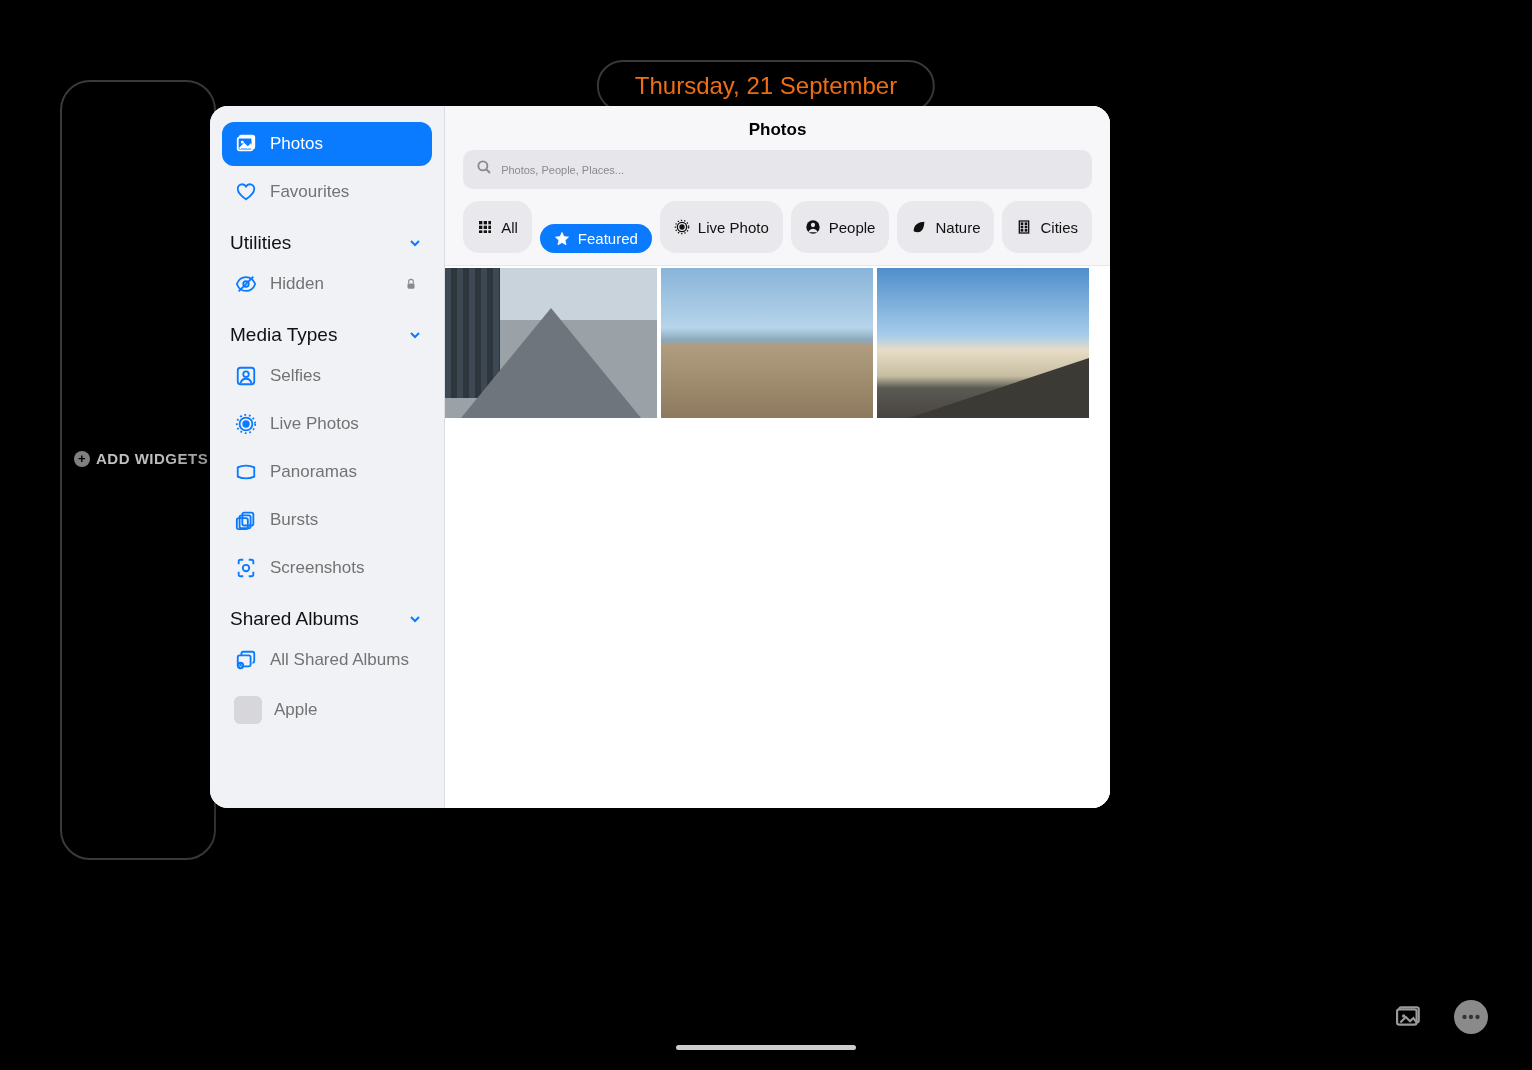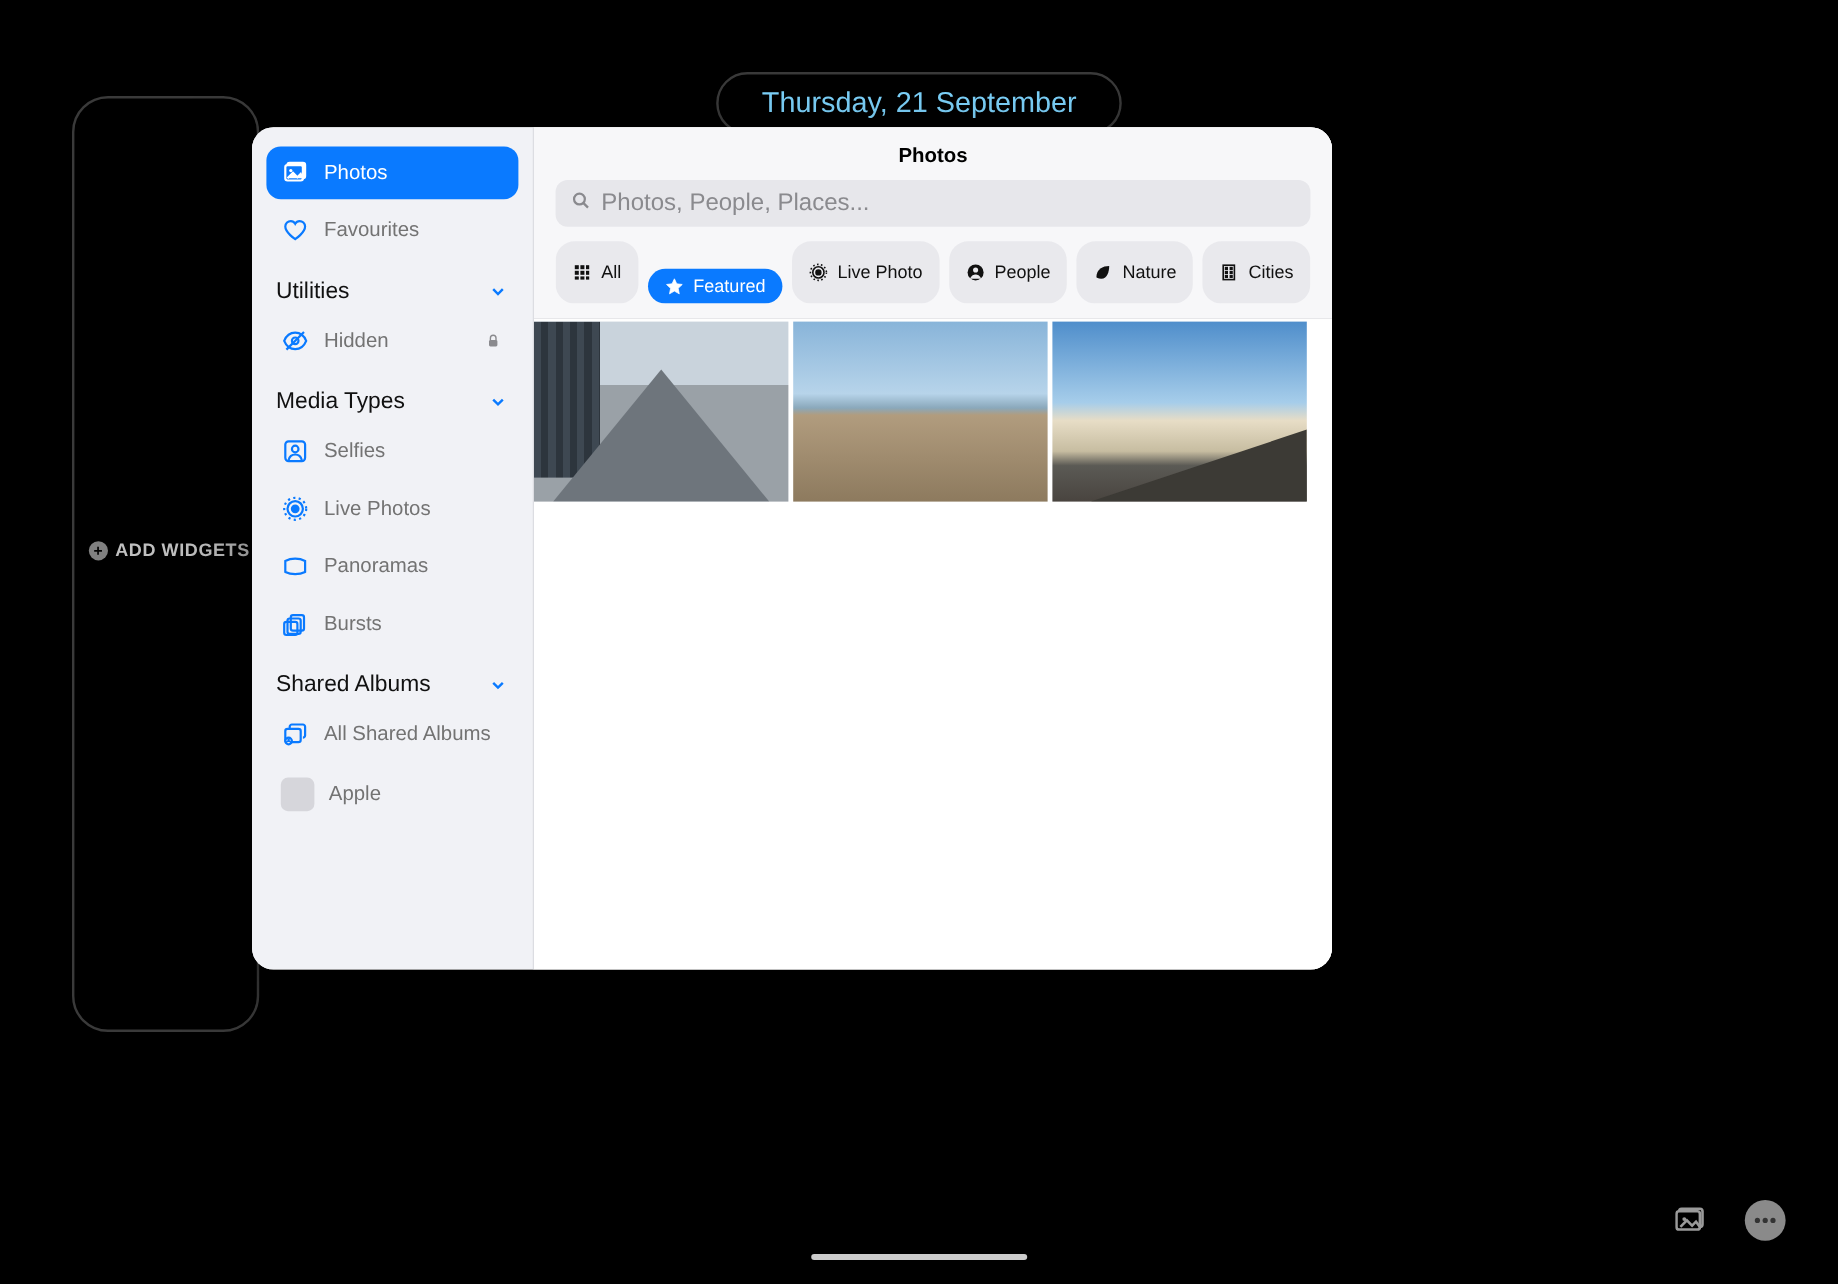--- a/index.html
+++ b/index.html
@@ -20,21 +20,21 @@
     background: #000;
   }
   .date-pill {
     position: absolute;
     top: 60px;
     left: 50%;
     transform: translateX(-50%);
     border: 2px solid #3a3a3a;
     border-radius: 40px;
     padding: 10px 36px;
-    color: #7dd3fc;
+    color: #f97316;
     font-size: 24px;
     font-weight: 500;
   }
   .preview-frame {
     position: absolute;
     top: 80px;
     left: 60px;
     width: 156px;
     height: 780px;
     border: 2px solid #3a3a3a;
@@ -198,21 +198,21 @@
     display: flex;
     align-items: center;
     gap: 8px;
     padding: 8px 12px;
     color: #8a8a8e;
     font-size: 17px;
   }
   .search svg { width: 18px; height: 18px; }
   .search input {
     border: none; outline: none; background: transparent;
-    font-size: 20px; color: #1d4ed8; flex:1;
+    font-size: 11px; color: #1d4ed8; flex:1;
   }
   .search input::placeholder { color: #8a8a8e; }
 
   .chips {
     display: flex;
     gap: 8px;
     padding-top: 12px;
     overflow-x: hidden;
   }
   .chip {
@@ -413,20 +413,32 @@
       <span class="side-icon">
         <svg viewBox="0 0 24 24" fill="none" stroke="#0a7aff" stroke-width="2">
           <rect x="8" y="4" width="12" height="14" rx="2"></rect>
           <rect x="5" y="7" width="12" height="14" rx="2"></rect>
           <rect x="2" y="10" width="12" height="12" rx="2"></rect>
         </svg>
       </span>
       <span>Bursts</span>
     </div>
 
+    <div class="side-item">
+      <span class="side-icon">
+        <svg viewBox="0 0 24 24" fill="none" stroke="#0a7aff" stroke-width="2">
+          <path d="M4 8 V5 C4 4 5 3 6 3 H9"></path>
+          <path d="M20 8 V5 C20 4 19 3 18 3 H15"></path>
+          <path d="M4 16 V19 C4 20 5 21 6 21 H9"></path>
+          <path d="M20 16 V19 C20 20 19 21 18 21 H15"></path>
+          <circle cx="12" cy="12" r="3.5"></circle>
+        </svg>
+      </span>
+      <span>Screenshots</span>
+    </div>
 
     <div class="section-header">
       <span>Shared Albums</span>
       <span class="chev">
         <svg viewBox="0 0 24 24" fill="none" stroke="#0a7aff" stroke-width="3">
             <path d="M6 9 L12 15 L18 9"></path>
           </svg>
       </span>
     </div>
 

